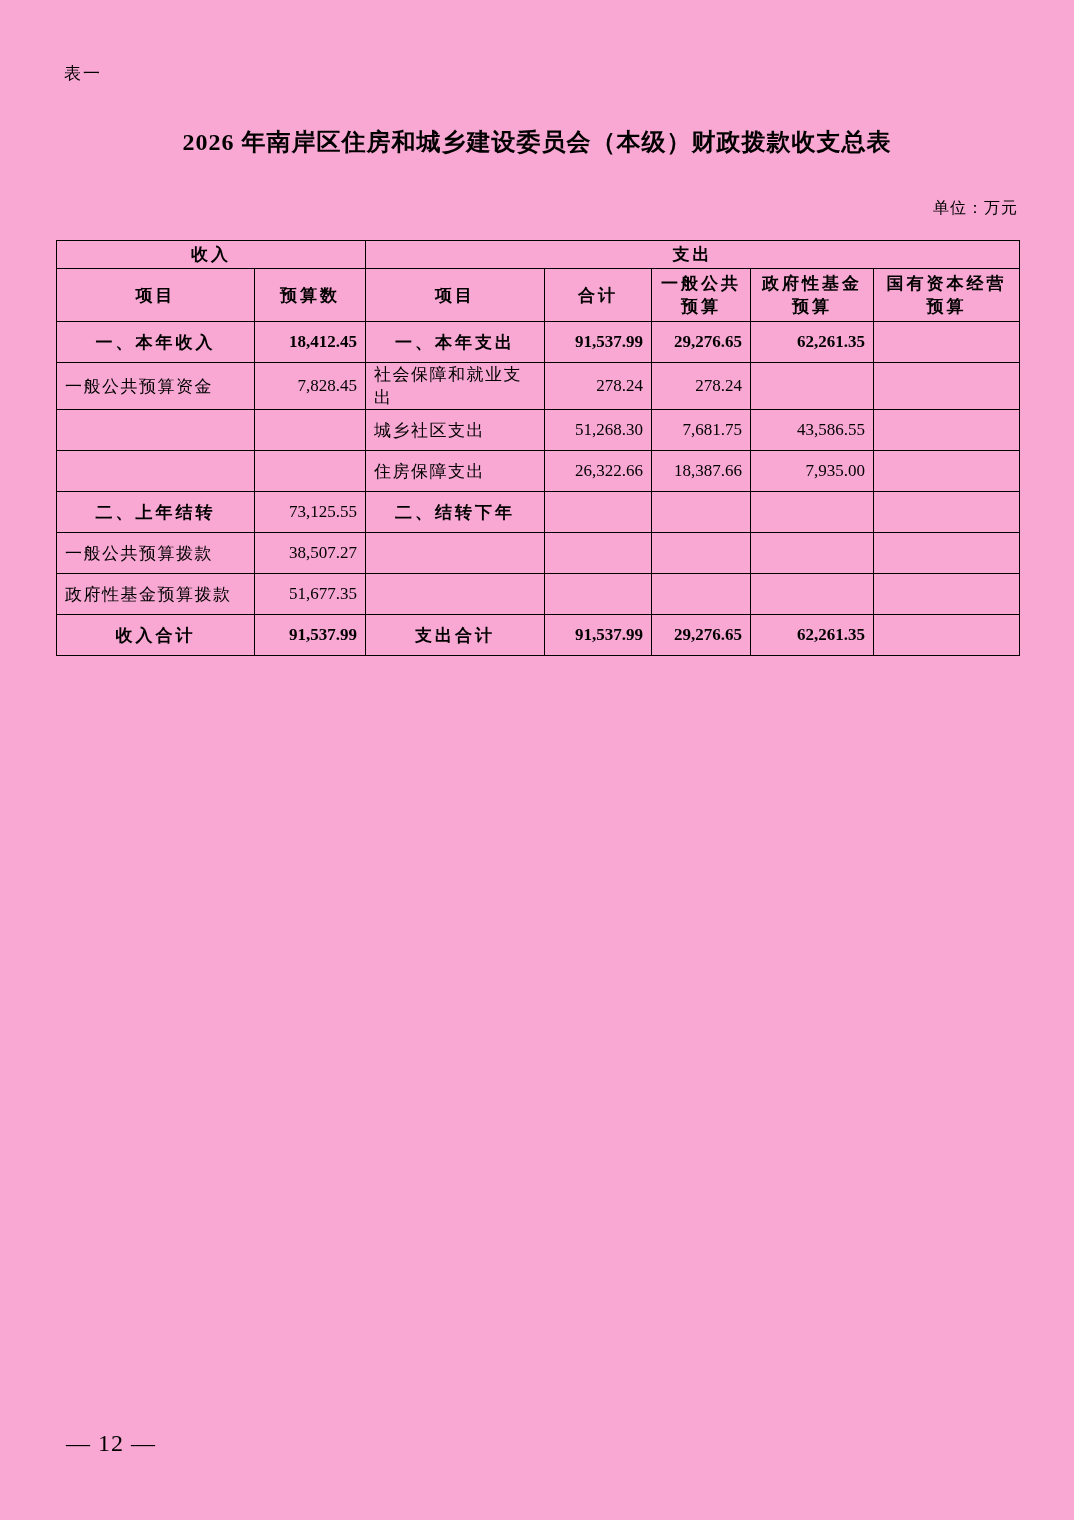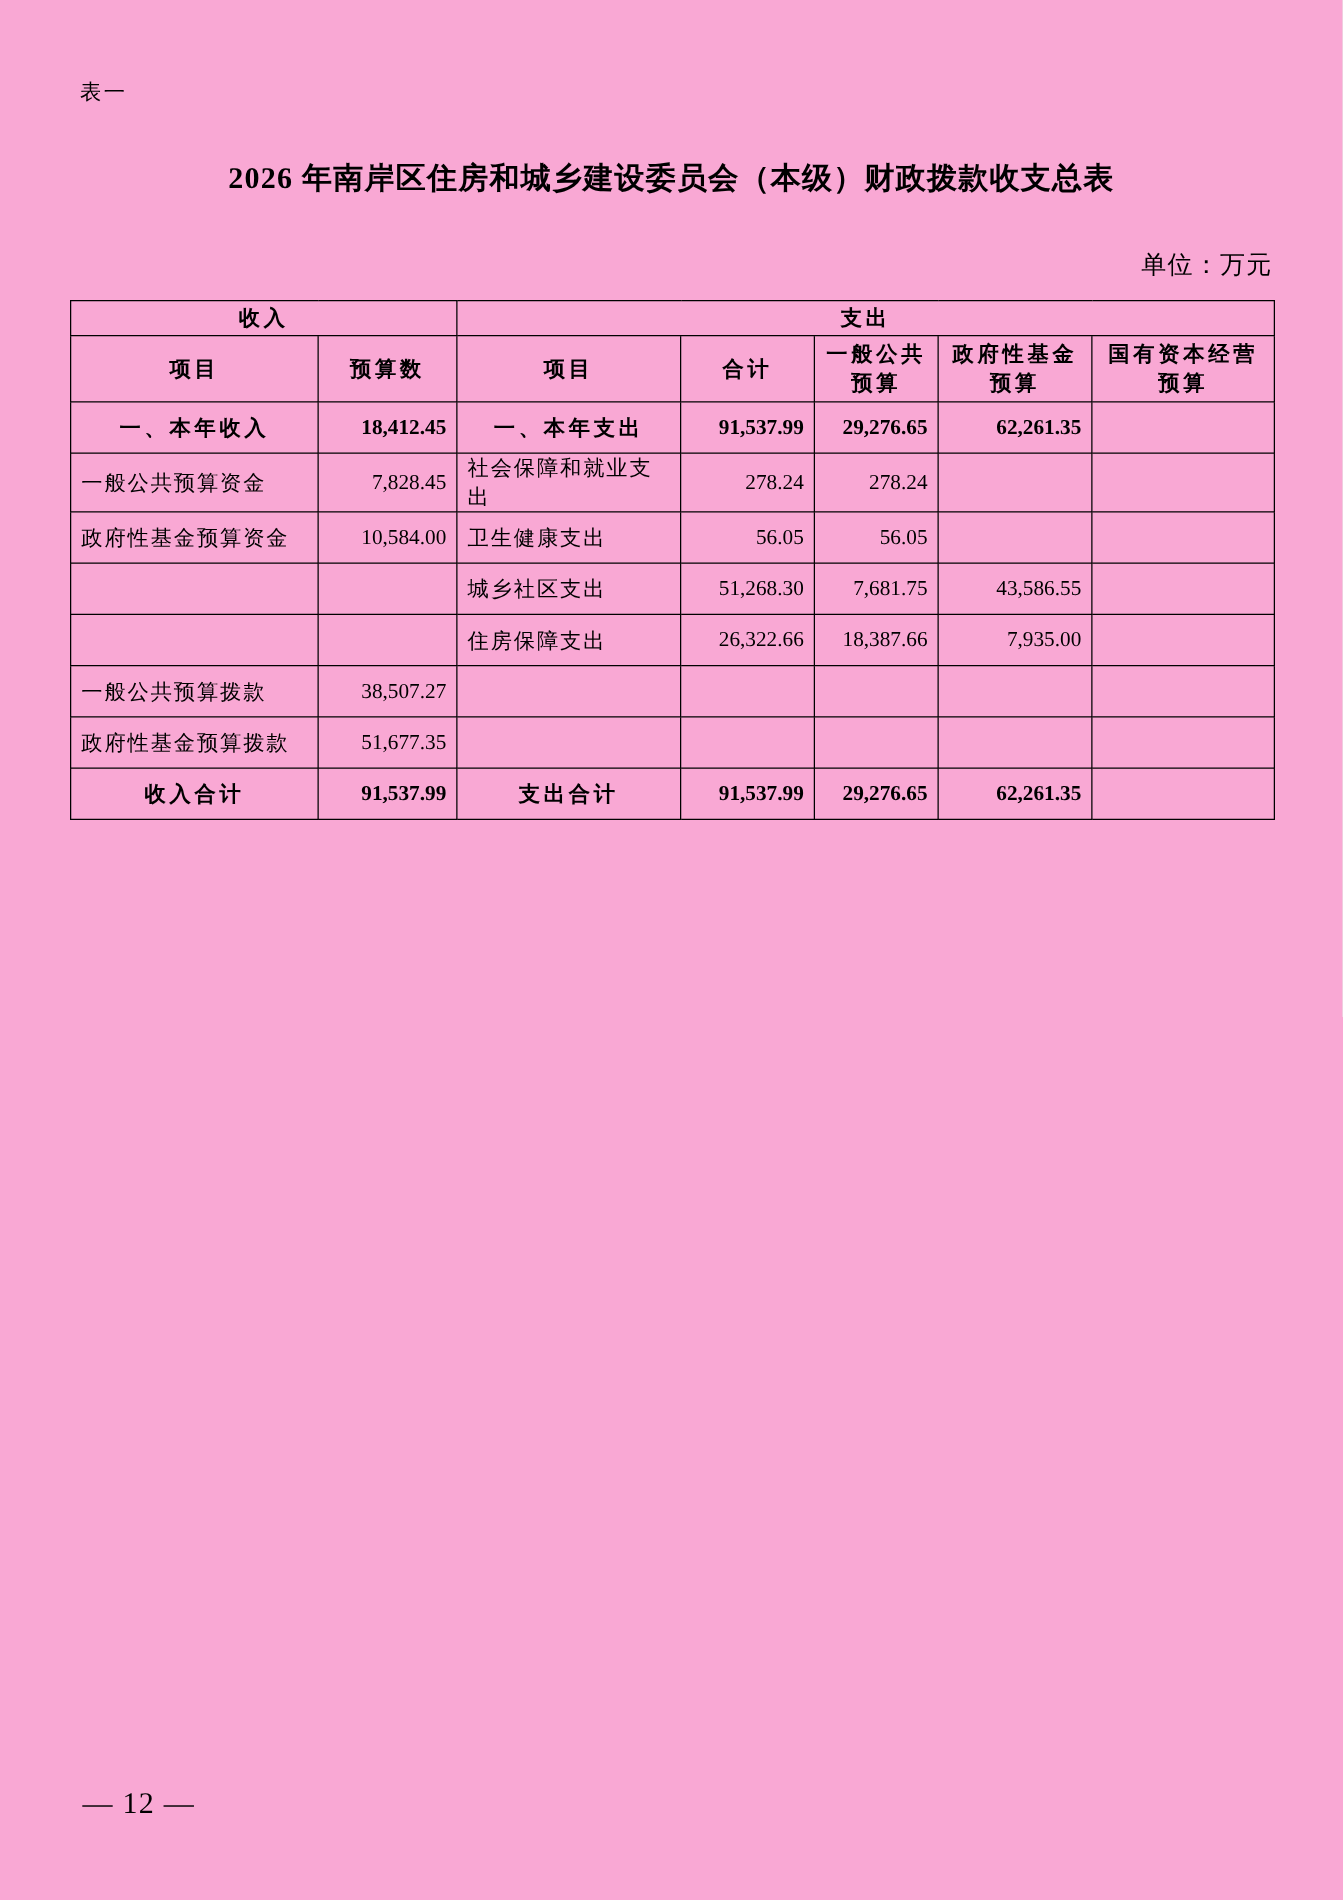--- a/index.html
+++ b/index.html
@@ -16,21 +16,21 @@
     position:absolute;left:64px;top:62px;
     font-size:17px;letter-spacing:2px;
   }
   .doc-title{
     position:absolute;left:0;top:126px;width:100%;
     margin:0;text-align:center;
     font-size:24px;font-weight:bold;letter-spacing:1px;
   }
   .unit-note{
     position:absolute;left:56px;top:198px;width:962px;
-    text-align:right;font-size:20px;letter-spacing:1px;
+    text-align:right;font-size:16px;letter-spacing:1px;
   }
   table.budget{
     position:absolute;left:56px;top:240px;
     width:963px;
     border-collapse:collapse;table-layout:fixed;
   }
   table.budget td{
     border:1.5px solid #000;
     font-size:17px;
     height:40px;
@@ -115,44 +115,44 @@
         <tr>
           <td class="l">一般公共预算资金</td>
           <td class="r">7,828.45</td>
           <td class="l">社会保障和就业支出</td>
           <td class="r">278.24</td>
           <td class="r">278.24</td>
           <td class="r"></td>
           <td class="r"></td>
         </tr>
         <tr>
-          <td class="l">政府性基金预算资金</td>
-          <td class="r">10,584.00</td>
-          <td class="l">卫生健康支出</td>
-          <td class="r">56.05</td>
-          <td class="r">56.05</td>
-          <td class="r"></td>
-          <td class="r"></td>
-        </tr>
-        <tr>
           <td class="l"></td>
           <td class="r"></td>
           <td class="l">城乡社区支出</td>
           <td class="r">51,268.30</td>
           <td class="r">7,681.75</td>
           <td class="r">43,586.55</td>
           <td class="r"></td>
         </tr>
         <tr>
           <td class="l"></td>
           <td class="r"></td>
           <td class="l">住房保障支出</td>
           <td class="r">26,322.66</td>
           <td class="r">18,387.66</td>
           <td class="r">7,935.00</td>
+          <td class="r"></td>
+        </tr>
+        <tr>
+          <td class="c b hei">二、上年结转</td>
+          <td class="r">73,125.55</td>
+          <td class="c b hei">二、结转下年</td>
+          <td class="r"></td>
+          <td class="r"></td>
+          <td class="r"></td>
           <td class="r"></td>
         </tr>
         <tr>
           <td class="l">一般公共预算拨款</td>
           <td class="r">38,507.27</td>
           <td class="l"></td>
           <td class="r"></td>
           <td class="r"></td>
           <td class="r"></td>
           <td class="r"></td>

